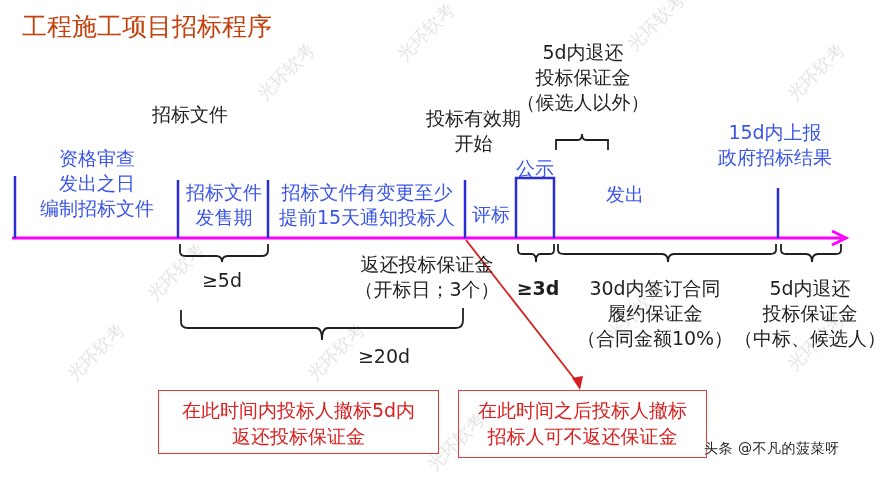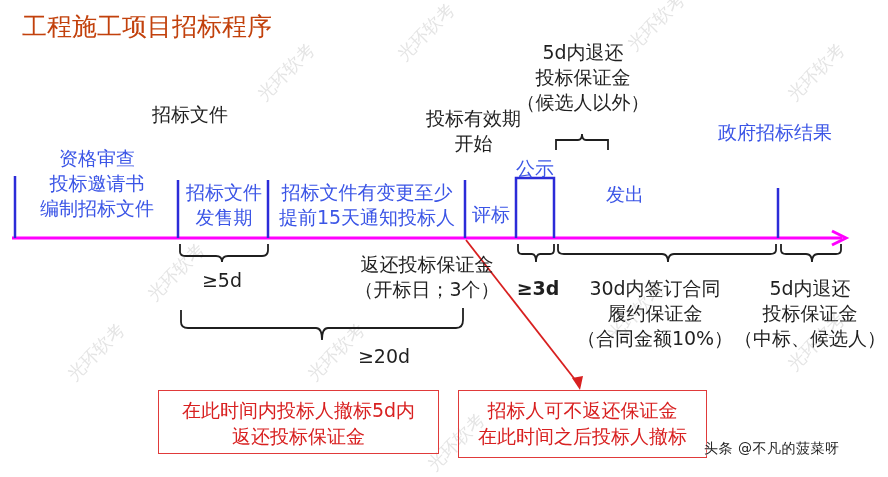--- a/index.html
+++ b/index.html
@@ -52,21 +52,21 @@
   <path d="M518,244 L518,250 Q518,254 522,254 L532,254 Q536,254 536,262 Q536,254 540,254 L550,254 Q554,254 554,250 L554,244" fill="none" stroke="#1f1f1f" stroke-width="1.8"></path>
   <path d="M558,244 L558,250 Q558,254 564,254 L662,254 Q668,254 668,262 Q668,254 674,254 L770,254 Q776,254 776,250 L776,244" fill="none" stroke="#1f1f1f" stroke-width="1.8"></path>
   <path d="M781,244 L781,250 Q781,254 786,254 L806,254 Q812,254 812,262 Q812,254 818,254 L836,254 Q841,254 841,250 L841,244" fill="none" stroke="#1f1f1f" stroke-width="1.8"></path>
 
   <line x1="466" y1="240" x2="580" y2="386" stroke="#d82020" stroke-width="1.8"></line>
   <polygon points="580,390 572,378 583,376" fill="#d82020"></polygon>
 </svg>
 
 <div class="abs lbl blue" style="left:22px;top:146px;width:150px;">
   <div>资格审查</div>
-  <div>投标邀请书</div>
+  <div>发出之日</div>
   <div>编制招标文件</div>
 </div>
 <div class="abs lbl blue" style="left:180px;top:180px;width:88px;">
   <div>招标文件</div>
   <div>发售期</div>
 </div>
 <div class="abs lbl blue" style="left:270px;top:180px;width:194px;">
   <div>招标文件有变更至少</div>
   <div>提前15天通知投标人</div>
 </div>
@@ -86,20 +86,21 @@
 <div class="abs lbl black" style="left:416px;top:106px;width:115px;">
   <div>投标有效期</div>
   <div>开始</div>
 </div>
 <div class="abs lbl black" style="left:508px;top:40px;width:150px;">
   <div>5d内退还</div>
   <div>投标保证金</div>
   <div>（候选人以外）</div>
 </div>
 <div class="abs lbl blue" style="left:705px;top:120px;width:140px;">
+  <div>15d内上报</div>
   <div>政府招标结果</div>
 </div>
 
 <div class="abs lbl black" style="left:190px;top:268px;width:64px;">
   <div>≥5d</div>
 </div>
 <div class="abs lbl black" style="left:352px;top:252px;width:150px;">
   <div>返还投标保证金</div>
   <div>（开标日；3个）</div>
 </div>
@@ -118,17 +119,17 @@
   <div>5d内退还</div>
   <div>投标保证金</div>
   <div>（中标、候选人）</div>
 </div>
 
 <div class="box" style="left:158px;top:390px;width:281px;height:64px;">
   <div>在此时间内投标人撤标5d内</div>
   <div>返还投标保证金</div>
 </div>
 <div class="box" style="left:458px;top:390px;width:249px;height:68px;">
+  <div>在此时间之后投标人撤标</div>
   <div>招标人可不返还保证金</div>
-  <div>在此时间之后投标人撤标</div>
 </div>
 
 <div class="credit">头条 @不凡的菠菜呀</div>
 
 </body></html>

